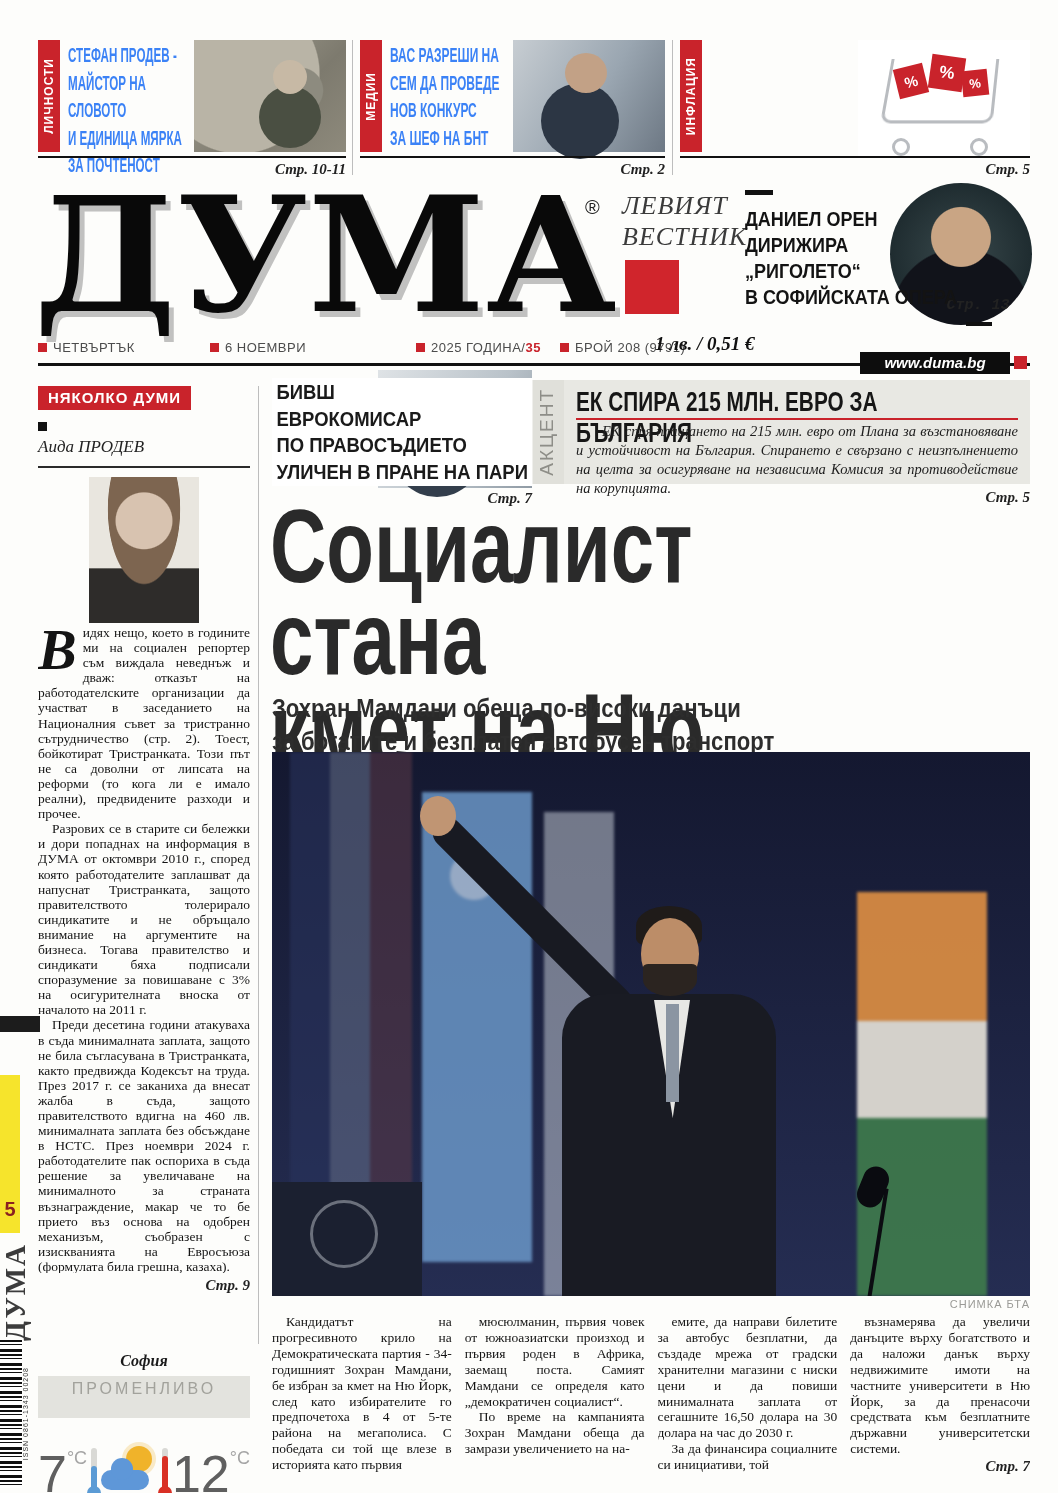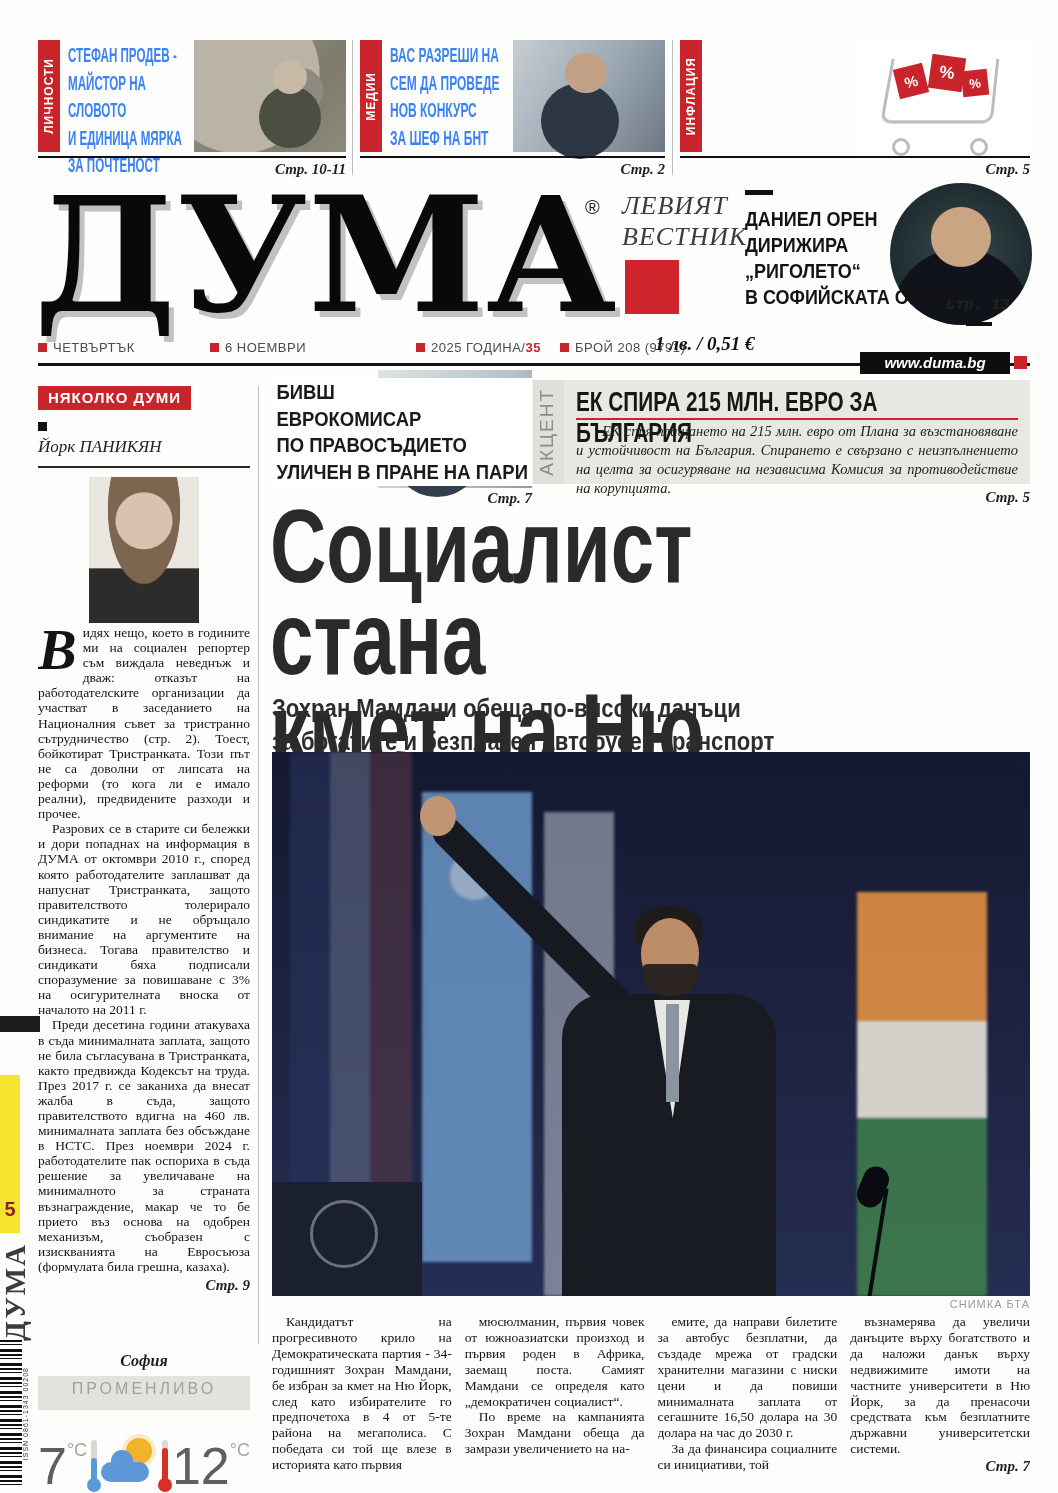--- a/index.html
+++ b/index.html
@@ -137,21 +137,21 @@
 
   .bodycols{position:absolute;left:272px;top:1314px;width:758px;height:168px;display:flex;gap:13px;}
   .bodycols .col{flex:1;font-family:"Liberation Serif",serif;font-size:13.5px;line-height:15.9px;
         text-align:justify;color:#141414;overflow:hidden;}
   .bodycols p{margin:0;text-indent:14px;}
   .col-page{text-align:right;margin-top:2px;}
 
   
   .weather{position:absolute;left:38px;top:1352px;width:212px;}
   .w-city{text-align:center;font-family:"Liberation Serif",serif;font-weight:bold;font-style:italic;font-size:16px;}
-  .w-bar{margin-top:6px;height:34px;background:#e3e3de;color:#a2a29c;font-size:16px;letter-spacing:3px;
+  .w-bar{margin-top:6px;height:42px;background:#e3e3de;color:#a2a29c;font-size:16px;letter-spacing:3px;
         text-align:center;line-height:26px;}
   .w-row{margin-top:10px;display:flex;align-items:flex-end;justify-content:space-between;height:76px;}
   .w-temp{font-size:52px;line-height:60px;color:#5f5f5f;font-weight:normal;}
   .w-unit{font-size:18px;color:#a5a5a5;vertical-align:28px;}
   .thermo{position:relative;width:14px;height:52px;margin-bottom:4px;}
   .thermo .stem{position:absolute;left:4px;top:0;width:6px;height:40px;border-radius:3px;background:#d9d9d5;}
   .thermo .fill{position:absolute;left:4px;width:6px;border-radius:3px;}
   .thermo .bulb{position:absolute;left:0;bottom:0;width:14px;height:14px;border-radius:50%;}
   .t-blue .fill{top:18px;height:24px;background:#5b9bd5;} .t-blue .bulb{background:#5b9bd5;}
   .t-red .fill{top:8px;height:34px;background:#d93025;} .t-red .bulb{background:#d93025;}
@@ -242,21 +242,21 @@
 
   <div class="dl-item" style="left:560px;"><span class="sq"></span><span>БРОЙ 208 (9791)</span></div>
   <div class="price serif">1 лв. / 0,51 €</div>
   <div class="thickrule"></div>
   <div class="webbox">www.duma.bg</div>
   <div class="webbox-sq"></div>
 
   <div class="opinion">
     <span class="op-label">НЯКОЛКО ДУМИ</span>
     <div class="op-bullet"></div>
-    <div class="op-author">Йорк ПАНИКЯН</div>
+    <div class="op-author">Аида ПРОДЕВ</div>
     <div class="op-rule"></div>
     <div class="op-photo"></div>
     <div class="op-text">
       <span class="dropcap">В</span>
       <p>идях нещо, което в годините ми на социален репортер съм виждала неведнъж и дваж: отказът на работодателските организации да участват в заседанието на Националния съвет за тристранно сътрудничество (стр. 2). Тоест, бойкотират Тристранката. Този път не са доволни от липсата на реформи (то кога ли е имало реални), предвидените разходи и прочее.</p>
       <p>Разрових се в старите си бележки и дори попаднах на информация в ДУМА от октомври 2010 г., според която работодателите заплашват да напуснат Тристранката, защото правителството толерирало синдикатите и не обръщало внимание на аргументите на бизнеса. Тогава правителство и синдикати бяха подписали споразумение за повишаване с 3% на осигурителната вноска от началото на 2011 г.</p>
       <p>Преди десетина години атакуваха в съда минималната заплата, защото не била съгласувана в Тристранката, както предвижда Кодексът на труда. През 2017 г. се заканиха да внесат жалба в съда, защото правителството вдигна на 460 лв. минималната заплата без обсъждане в НСТС. През ноември 2024 г. работодателите пак оспориха в съда решение за увеличаване на минималното за страната възнаграждение, макар че то бе прието въз основа на одобрен механизъм, съобразен с изискванията на Евросъюза (формулата била грешна, казаха).</p>
     </div>
     <div class="op-page pageref">Стр. 9</div>
   </div>

